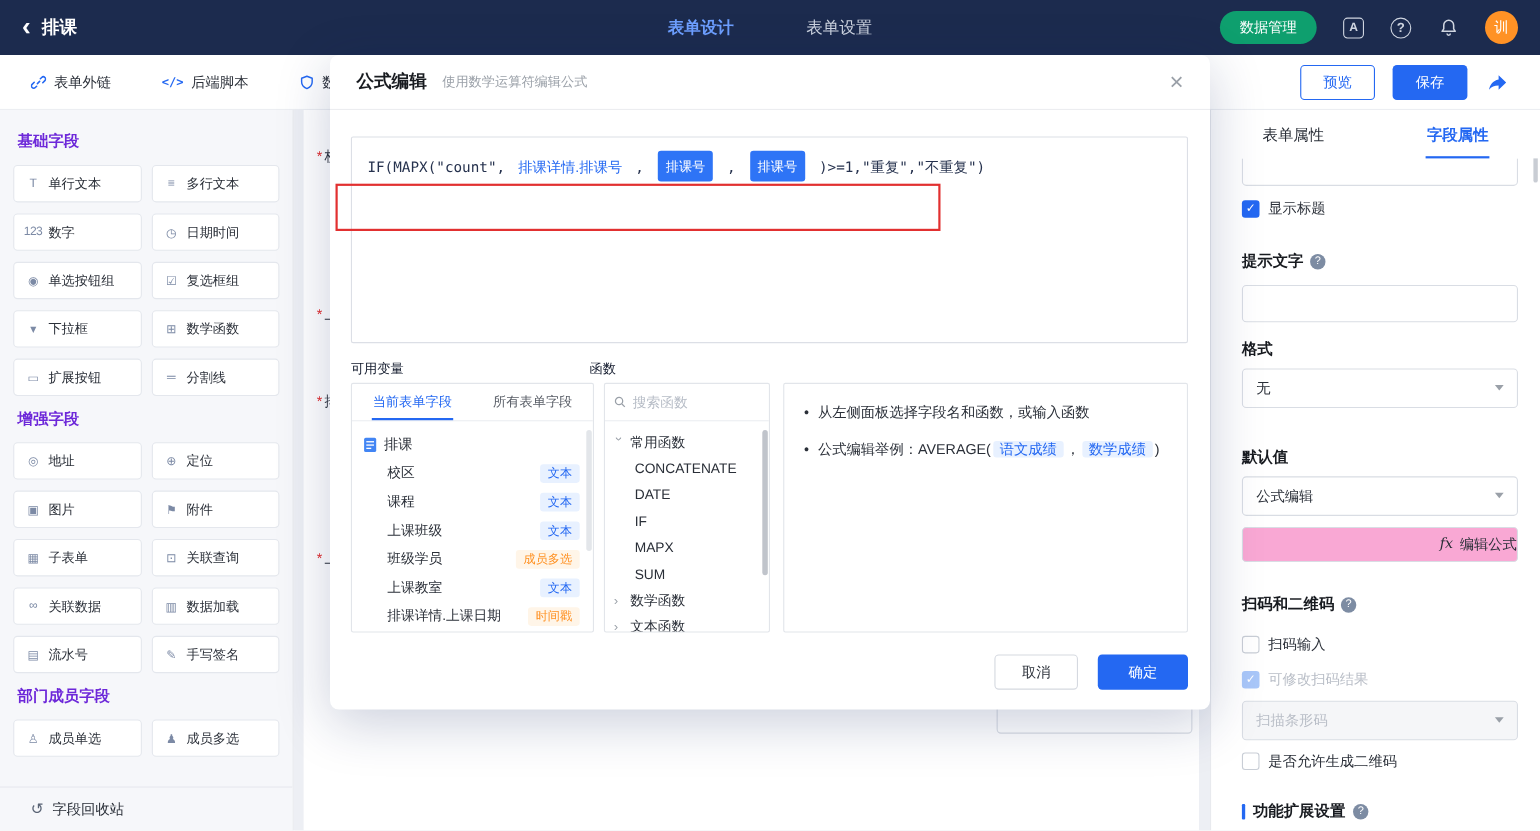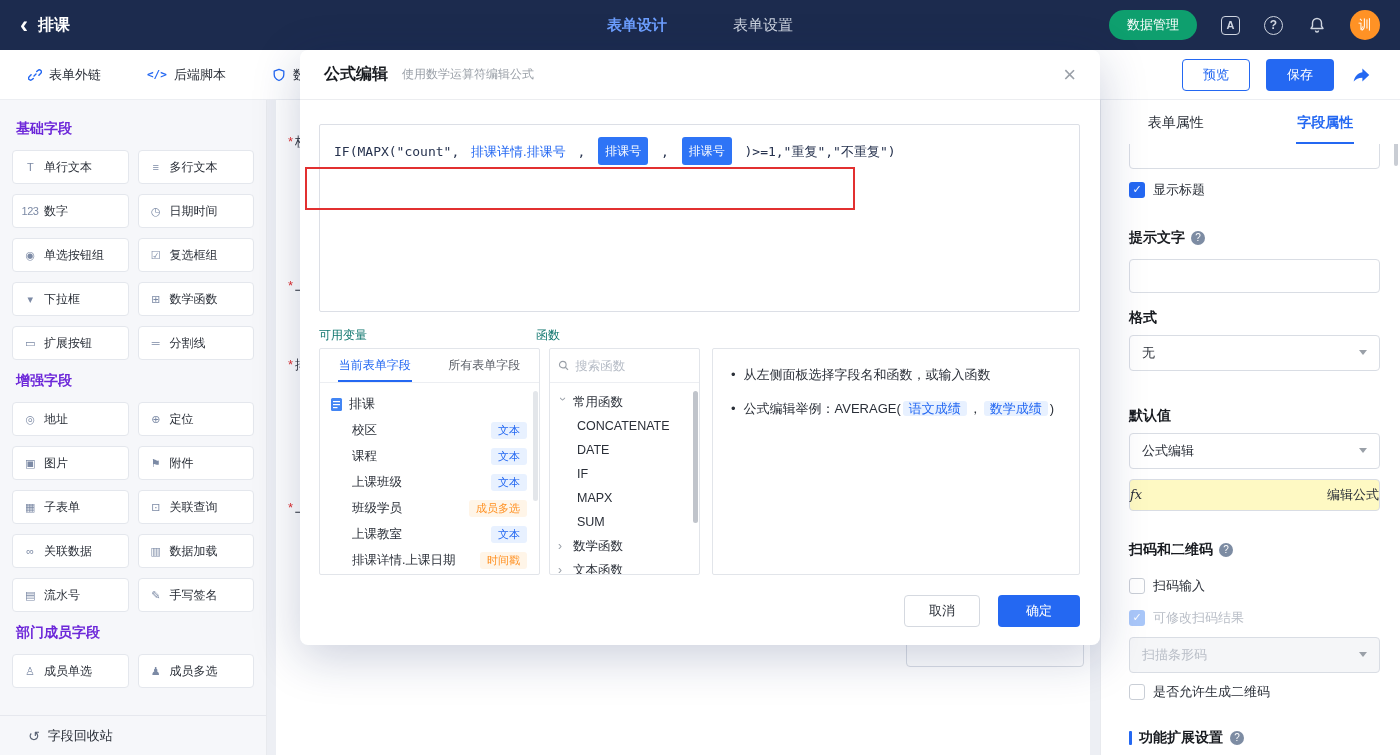--- a/index.html
+++ b/index.html
@@ -76,22 +76,22 @@
   .checkbox.checked.dis{background:#a9c7f9}
   .checkbox.unchecked{border:1px solid #c9ced6;background:#fff}
   .rs-label{display:flex;align-items:center;gap:6px;font-size:14px;font-weight:bold;color:#181b20}
   .qmark{width:14px;height:14px;border-radius:50%;background:#7d8ca3;color:#fff;font-size:10px;
          font-weight:normal;display:inline-flex;align-items:center;justify-content:center}
   .rs-select{height:36px;border:1px solid #d9dde4;border-radius:4px;display:flex;align-items:center;
              justify-content:space-between;padding:0 12px;font-size:13px;color:#2a2f38;cursor:pointer;background:#fff}
   .rs-select.disabled{background:#f5f6f8;color:#b9bec7;cursor:default}
   .caret{width:0;height:0;border-left:4px solid transparent;border-right:4px solid transparent;
          border-top:5px solid #9aa0a8}
-  .btn-fx{width:100%;height:32px;border:1px solid #d9dde4;border-radius:4px;background:#fef9c3;font-size:13px;
-          color:#2a2f38;display:flex;align-items:center;justify-content:space-between;gap:6px;cursor:pointer}
+  .btn-fx{width:100%;height:32px;border:1px solid #d9dde4;border-radius:4px;background:#f9a8d4;font-size:13px;
+          color:#2a2f38;display:flex;align-items:center;justify-content:flex-end;gap:6px;cursor:pointer}
   .fx{font-style:italic;font-family:"DejaVu Serif",serif}
   .rs-section{display:flex;align-items:center;gap:7px;font-size:14px;font-weight:bold;color:#181b20}
   .accent-bar{width:3px;height:14px;background:#2468f2;border-radius:1px}
 
   
   .modal{position:absolute;left:300px;top:50px;width:800px;height:595px;background:#fff;border-radius:8px;
          box-shadow:0 12px 48px rgba(16,38,95,.22);z-index:50}
   .modal-header{height:50px;display:flex;align-items:center;padding:0 24px;border-bottom:1px solid #ecedf0}
   .modal-title{font-size:16px;font-weight:bold;color:#181b20}
   .modal-subtitle{font-size:12px;color:#9aa0a8;margin-left:14px}
@@ -100,21 +100,21 @@
                border-radius:2px;overflow:hidden}
   .formula-target{height:37px;background:#e8f3ff;border-bottom:1px solid #dfeafa;display:flex;
                   align-items:center;padding:0 14px;font-size:13px;color:#33405c}
   .formula-editor{padding:12px 14px;font-family:"DejaVu Sans Mono","Liberation Mono",monospace;
                   font-size:13px;color:#26324e;line-height:26px;cursor:text}
   .token-pill{display:inline-block;background:#2e74f6;color:#fff;border-radius:3px;padding:1px 7px;
               margin:0 5px;font-size:12px;font-family:"Liberation Sans",sans-serif;vertical-align:1px;cursor:pointer}
   .token-ref{color:#2468f2;margin:0 4px;font-family:"Liberation Sans",sans-serif;cursor:pointer}
   .red-annotation{position:absolute;left:5px;top:117px;width:550px;height:43px;border:2px solid #e23030;
                   z-index:6;pointer-events:none}
-  .panel-label{position:absolute;font-size:12px;color:#0f766e}
+  .panel-label{position:absolute;font-size:12px;color:#0f172a}
   .lbl-vars{left:19px;top:277px}
   .lbl-fns{left:236px;top:277px}
   .var-panel{position:absolute;left:19px;top:298px;width:221px;height:227px;border:1px solid #e2e5ea;border-radius:2px;overflow:hidden}
   .var-tabs{display:flex;height:34px;border-bottom:1px solid #eceef2;font-size:12px}
   .var-tab{flex:1;display:flex;align-items:center;justify-content:center;color:#585d66;cursor:pointer;position:relative}
   .var-tab.active{color:#2468f2}
   .var-tab.active::after{content:"";position:absolute;bottom:0;left:50%;transform:translateX(-50%);
                          width:74px;height:2px;background:#2468f2}
   .var-tree{padding:8px 4px 0 10px;font-size:13px}
   .tree-root{display:flex;align-items:center;gap:6px;height:26px;cursor:pointer}

